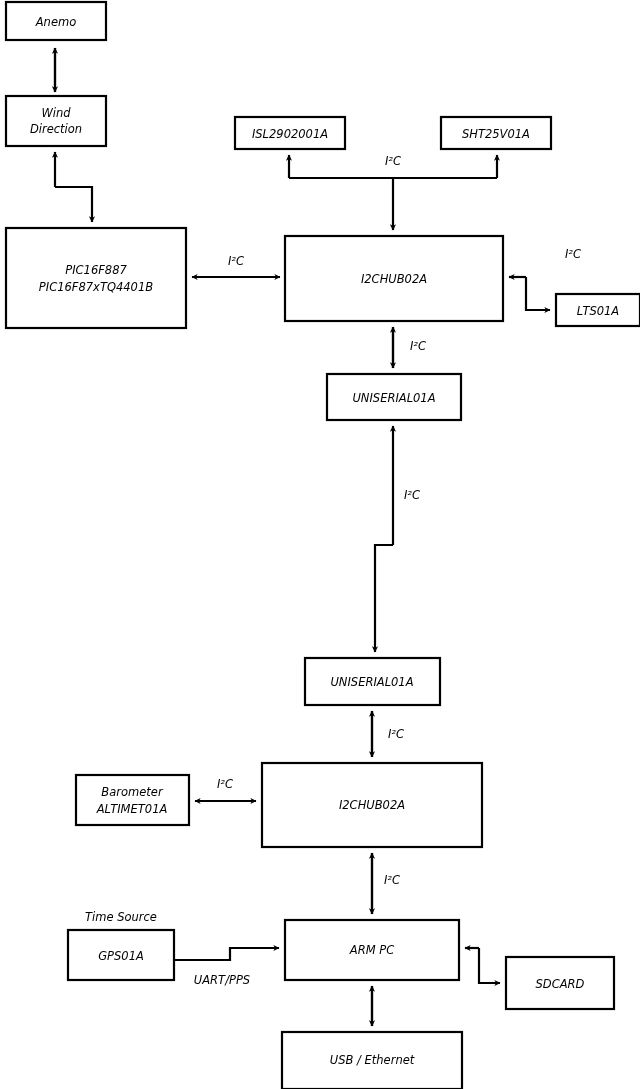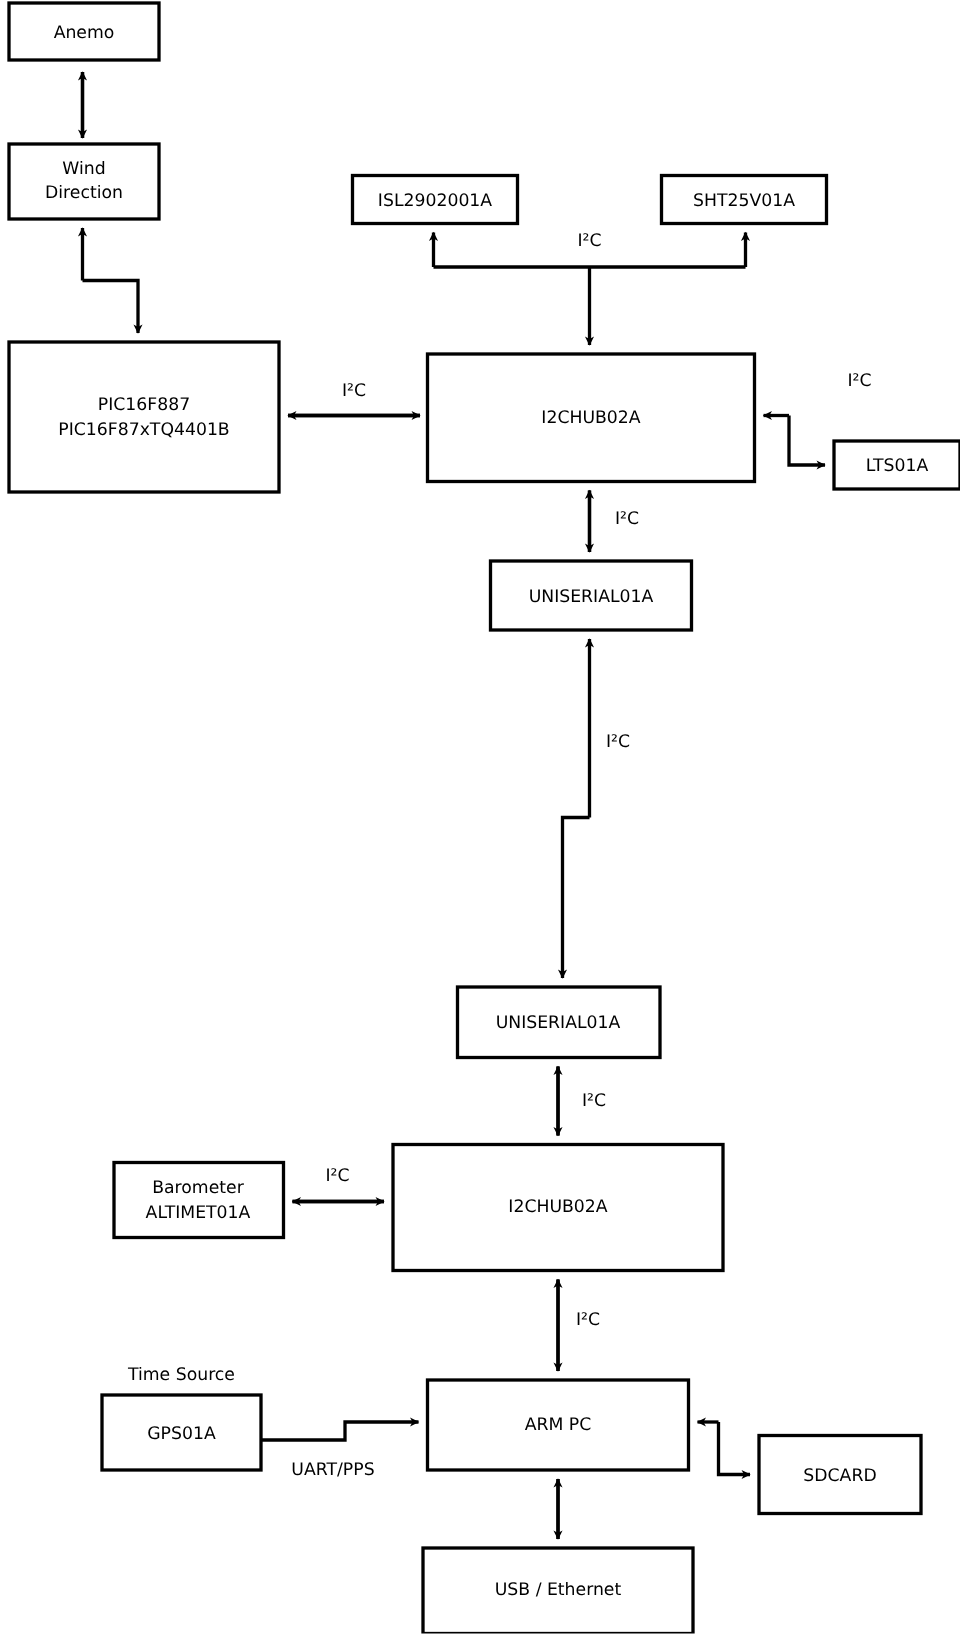--- a/index.html
+++ b/index.html
@@ -10,20 +10,21 @@
   body {
     width: 640px;
     height: 1089px;
     font-family: "DejaVu Sans", sans-serif;
     overflow: hidden;
   }
   #diagram-root {
     position: relative;
     width: 640px;
     height: 1089px;
+    font-style: italic;
   }
   svg#diagram {
     display: block;
     width: 640px;
     height: 1089px;
   }
   .node-box {
     fill: #ffffff;
     stroke: #000000;
     stroke-width: 2.2;

